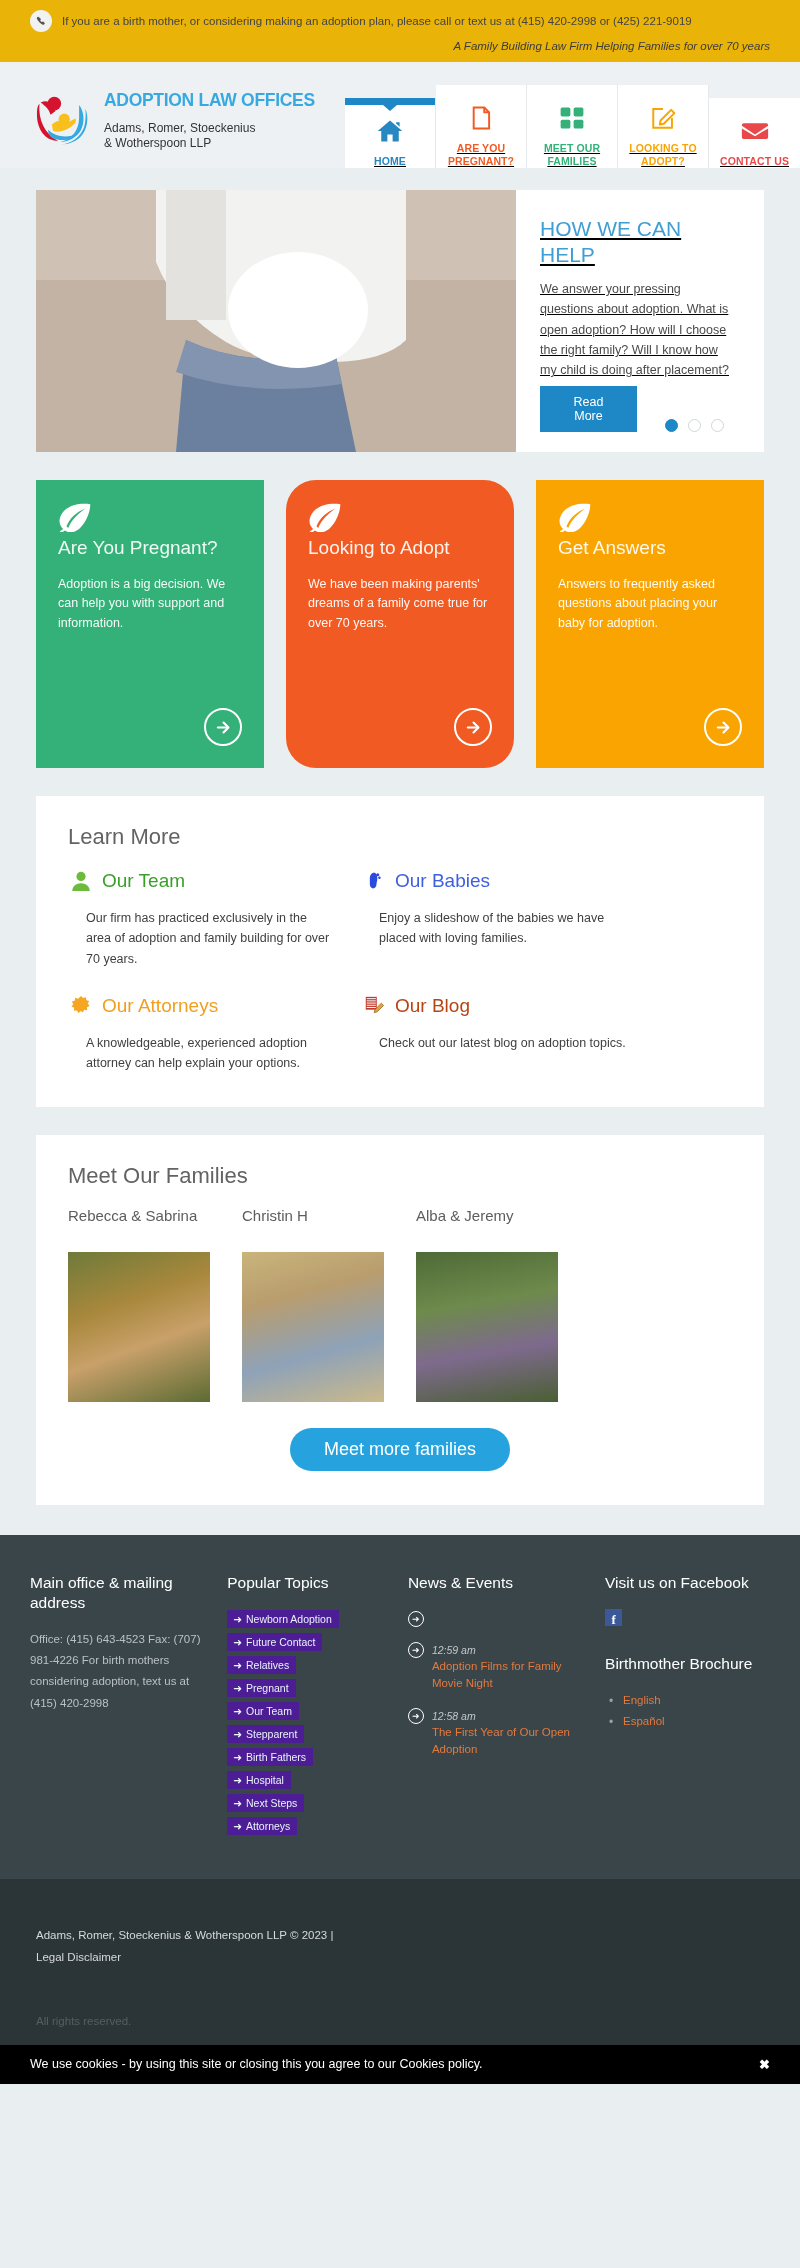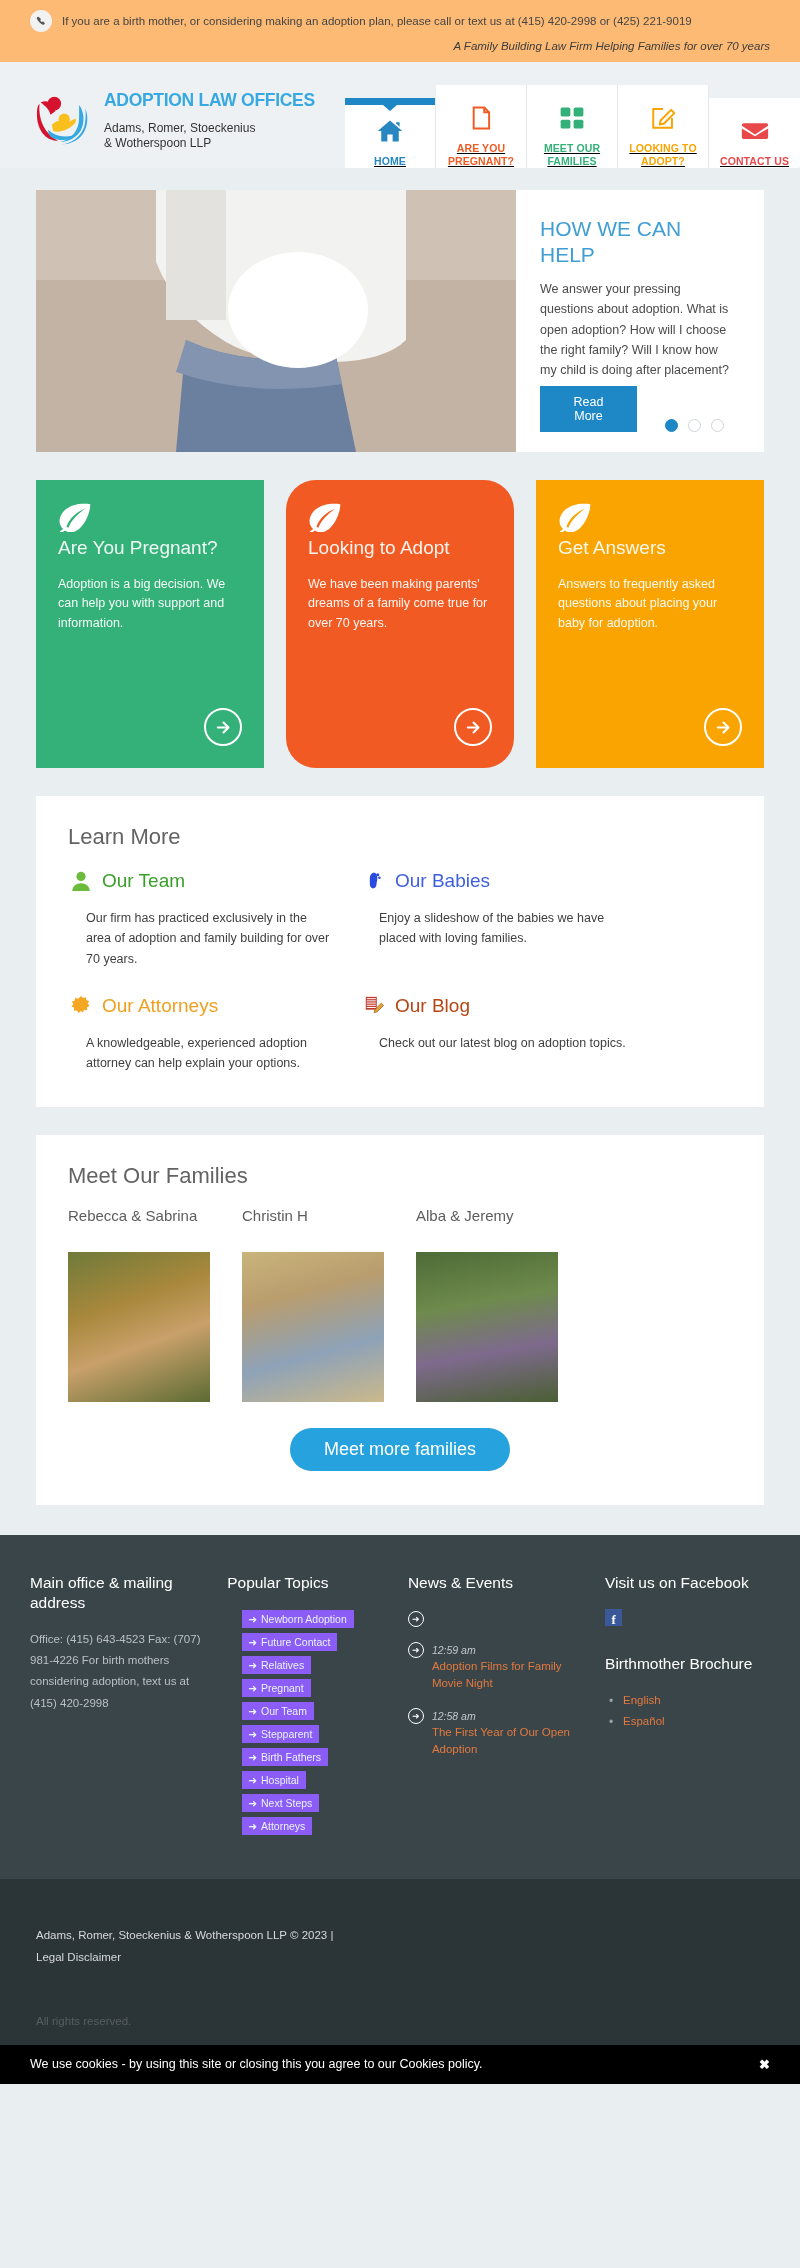--- a/index.html
+++ b/index.html
@@ -5,21 +5,21 @@
   * { box-sizing: border-box; margin: 0; padding: 0; }
   html, body {
     width: 800px;
     background: #e9eef1;
     font-family: "Liberation Sans", sans-serif;
   }
   body { width: 800px; overflow-x: hidden; }
 
   
   .topbar {
-    background: #fdba74;
+    background: #eab308;
     padding: 10px 30px 8px 30px;
     border-bottom: 1px solid #efefef;
   }
   .topbar-row1 { display: flex; align-items: center; gap: 10px; }
   .phone-circle {
     width: 22px; height: 22px; border-radius: 50%;
     background: #f2f2f2; color: #555;
     display: flex; align-items: center; justify-content: center;
     font-size: 11px; flex: 0 0 auto;
   }
@@ -78,21 +78,21 @@
 
   
   .hero-wrap { padding: 0 36px; margin-top: 22px; }
   .hero {
     background: #fff; display: flex; height: 262px; overflow: hidden;
   }
   .hero-img {
     width: 480px; flex: 0 0 480px; position: relative; overflow: hidden;
     background: linear-gradient(170deg, #c8b9ab 0%, #a89583 40%, #8e7a68 100%);
   }
-  .hero-body { flex: 1; padding: 26px 28px 18px 24px; position: relative; }
+  .hero-body { flex: 1; padding: 26px 28px 18px 24px; position: relative; text-decoration: underline; }
   .hero-title {
     font-size: 21px; color: #3f9ed4; font-weight: normal;
     line-height: 1.22; margin-bottom: 12px;
   }
   .hero-desc { font-size: 12.5px; color: #4a4a4a; line-height: 1.62; }
   .hero-bottom { position: absolute; left: 24px; right: 40px; bottom: 20px; display: flex; align-items: flex-end; }
   .read-more {
     background: #1e87c6; color: #fff; border: none;
     font-size: 12.5px; padding: 9px 18px; cursor: pointer;
     font-family: "Liberation Sans", sans-serif;
@@ -148,24 +148,23 @@
     font-size: 18px; padding: 11px 34px; cursor: pointer;
     font-family: "Liberation Sans", sans-serif;
   }
 
   
   .footer { background: #3a4549; margin-top: 30px; padding: 38px 30px 40px 30px; }
   .footer-grid { display: grid; grid-template-columns: 1.05fr 0.95fr 1.05fr 1fr; column-gap: 24px; }
   .f-title { font-size: 15.5px; color: #fff; line-height: 1.28; font-weight: normal; margin-bottom: 16px; }
   .f-text { font-size: 11.5px; color: #b9c0c3; line-height: 1.85; }
   .topic {
-    display: inline-block; background: #8b5cf6; color: #e8f3fa;
+    display: inline-block; background: #4c1d95; color: #e8f3fa;
     font-size: 10.5px; padding: 3px 7px 3px 6px; margin-bottom: 4px; cursor: pointer;
     white-space: nowrap;
-    margin-left: 15px;
   }
   .topic .ar { margin-right: 4px; }
   .news-item { display: flex; gap: 8px; margin-bottom: 13px; }
   .news-circle {
     width: 16px; height: 16px; border-radius: 50%; border: 1.5px solid #fff;
     flex: 0 0 auto; margin-top: 2px; display:flex; align-items:center; justify-content:center;
     color:#fff; font-size: 9px;
   }
   .news-date { font-size: 10.5px; color: #c2c8cb; font-style: italic; }
   .news-link { font-size: 11.5px; color: #e2793f; line-height: 1.5; cursor: pointer; display:block; }

